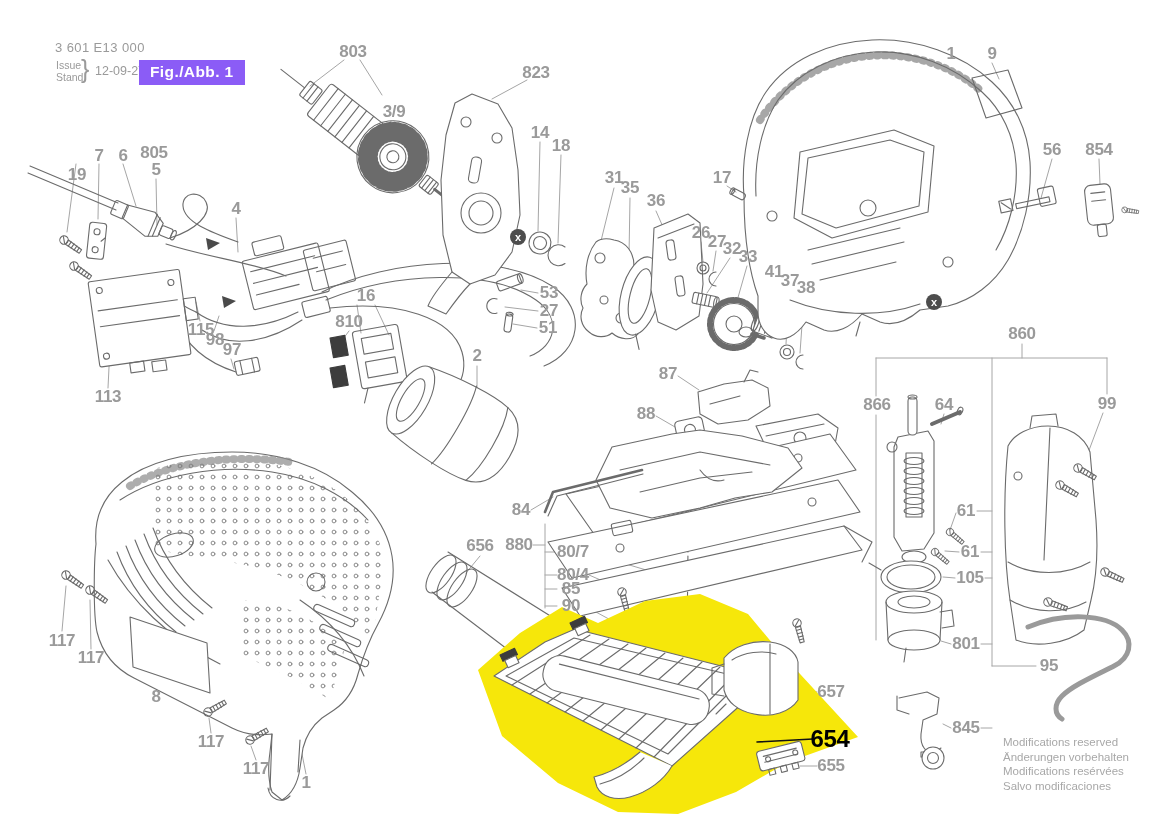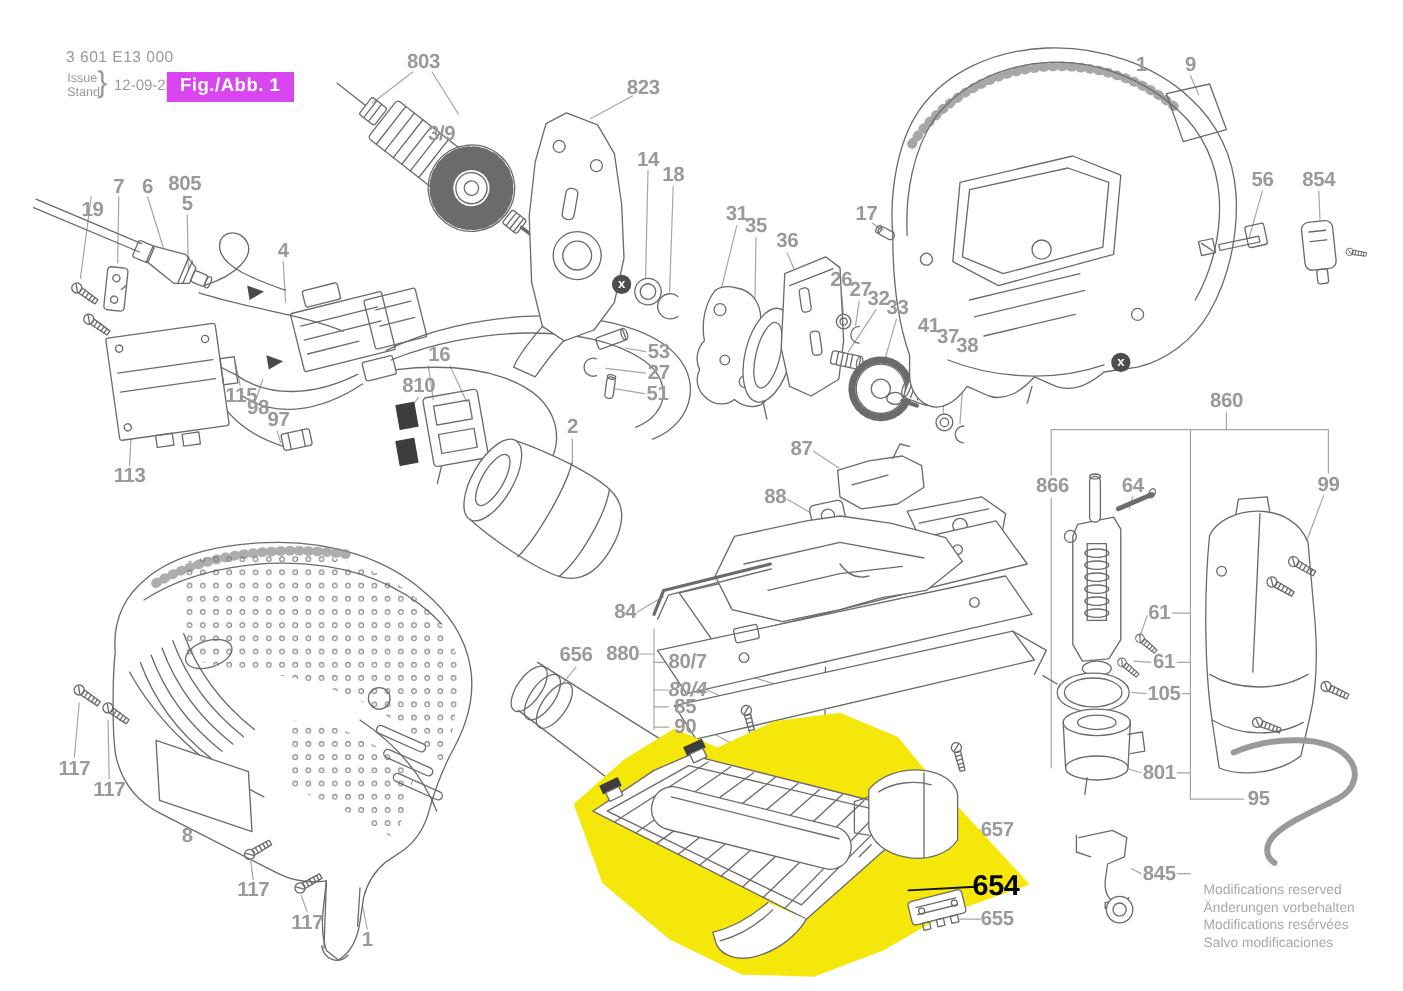--- a/index.html
+++ b/index.html
@@ -12,21 +12,21 @@
   .lbl.hl{color:#000;font-size:24px;font-weight:800;}
   
   .xmark{position:absolute;transform:translate(-50%,-50%);width:16px;height:16px;border-radius:50%;
          background:#4d4d4d;color:#fff;font-size:11px;font-weight:bold;display:flex;
          align-items:center;justify-content:center;line-height:1;}
   
   .pn{position:absolute;left:55px;top:40px;font-size:13px;color:#9a9a9a;letter-spacing:.4px;}
   .issue{position:absolute;left:56px;top:59px;font-size:10.5px;line-height:12px;color:#9a9a9a;}
   .brace{position:absolute;left:81px;top:55px;font-size:25px;font-weight:300;color:#9a9a9a;}
   .date{position:absolute;left:95px;top:64px;font-size:12.5px;color:#9a9a9a;}
-  .badge{position:absolute;left:139px;top:60px;background:#d946ef;color:#fff;font-weight:bold;
+  .badge{position:absolute;left:139px;top:60px;background:#8b5cf6;color:#fff;font-weight:bold;
          font-size:15.5px;padding:3px 11px 4px 11px;letter-spacing:.4px;}
   
   .mods{position:absolute;left:1003px;top:735px;font-size:11.5px;line-height:14.5px;color:#a8a8a8;}
 </style>
 </head>
 <body>
 
 <div id="stage">
 
 <svg class="art" viewBox="0 0 1169 826" width="1169" height="826" stroke="#6b6b6b" fill="none" stroke-width="1.1" stroke-linecap="round" stroke-linejoin="round">
@@ -571,21 +571,21 @@
     <div>Issue</div>
     <div>Stand</div>
   </div>
   <div class="brace">}</div>
   <div class="date">12-09-27</div>
   <div class="badge">Fig./Abb. 1</div>
 </div>
 
 <div id="labels">
       <div class="lbl" style="left: 353px; top: 52px;">803</div>
-      <div class="lbl" style="left: 368px; top: 112px;">3/9</div>
+      <div class="lbl" style="left: 394px; top: 112px;">3/9</div>
       <div class="lbl" style="left: 536px; top: 73px;">823</div>
       <div class="lbl" style="left: 540px; top: 133px;">14</div>
       <div class="lbl" style="left: 561px; top: 146px;">18</div>
       <div class="lbl" style="left: 77px; top: 155px; margin-top: 20px;">19</div>
       <div class="lbl" style="left: 99px; top: 156px;">7</div>
       <div class="lbl" style="left: 123px; top: 156px;">6</div>
       <div class="lbl" style="left: 154px; top: 153px;">805</div>
       <div class="lbl" style="left: 156px; top: 170px;">5</div>
       <div class="lbl" style="left: 236px; top: 209px;">4</div>
       <div class="lbl" style="left: 614px; top: 178px;">31</div>
@@ -608,21 +608,21 @@
       <div class="lbl" style="left: 215px; top: 340px;">98</div>
       <div class="lbl" style="left: 232px; top: 350px; text-align: right;">97</div>
       <div class="lbl" style="left: 108px; top: 397px;">113</div>
       <div class="lbl" style="left: 477px; top: 356px;">2</div>
       <div class="lbl" style="left: 668px; top: 374px;">87</div>
       <div class="lbl" style="left: 646px; top: 414px;">88</div>
       <div class="lbl" style="left: 521px; top: 510px;">84</div>
       <div class="lbl" style="left: 480px; top: 546px;">656</div>
       <div class="lbl" style="left: 519px; top: 545px;">880</div>
       <div class="lbl" style="left: 573px; top: 552px;">80/7</div>
-      <div class="lbl" style="left: 573px; top: 575px; font-style: italic;">80/4</div>
+      <div class="lbl" style="left: 573px; top: 575px;">80/4</div>
       <div class="lbl" style="left: 571px; top: 589px;">85</div>
       <div class="lbl" style="left: 571px; top: 606px;">90</div>
       <div class="lbl" style="left: 951px; top: 54px;">1</div>
       <div class="lbl" style="left: 992px; top: 54px;">9</div>
       <div class="lbl" style="left: 1052px; top: 150px;">56</div>
       <div class="lbl" style="left: 1099px; top: 150px;">854</div>
       <div class="lbl" style="left: 1022px; top: 334px;">860</div>
       <div class="lbl" style="left: 877px; top: 405px;">866</div>
       <div class="lbl" style="left: 944px; top: 405px;">64</div>
       <div class="lbl" style="left: 1107px; top: 404px;">99</div>

